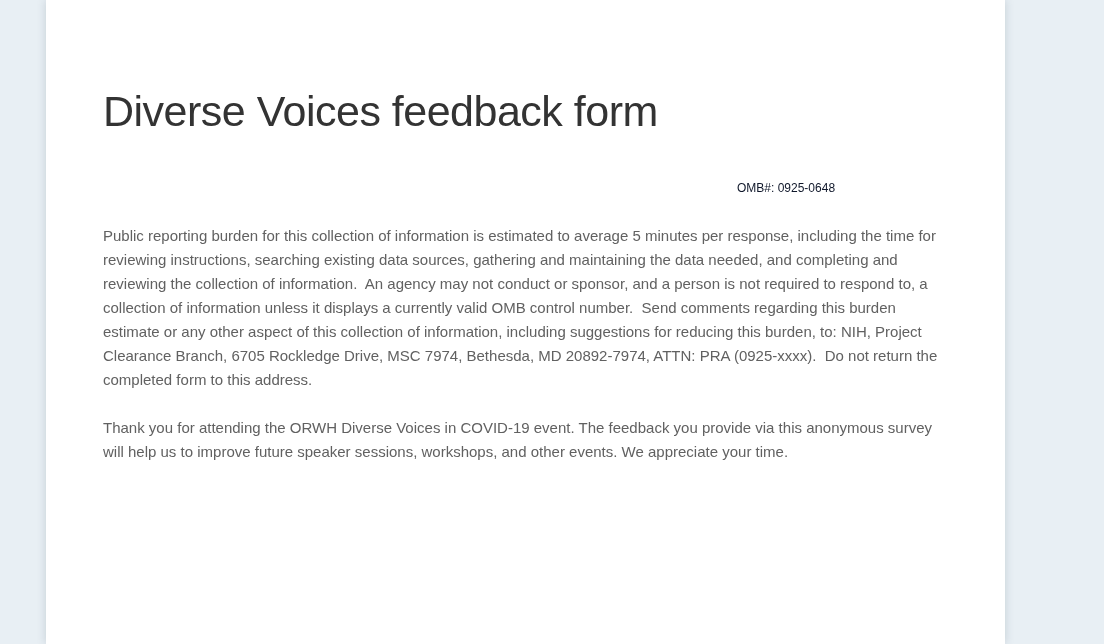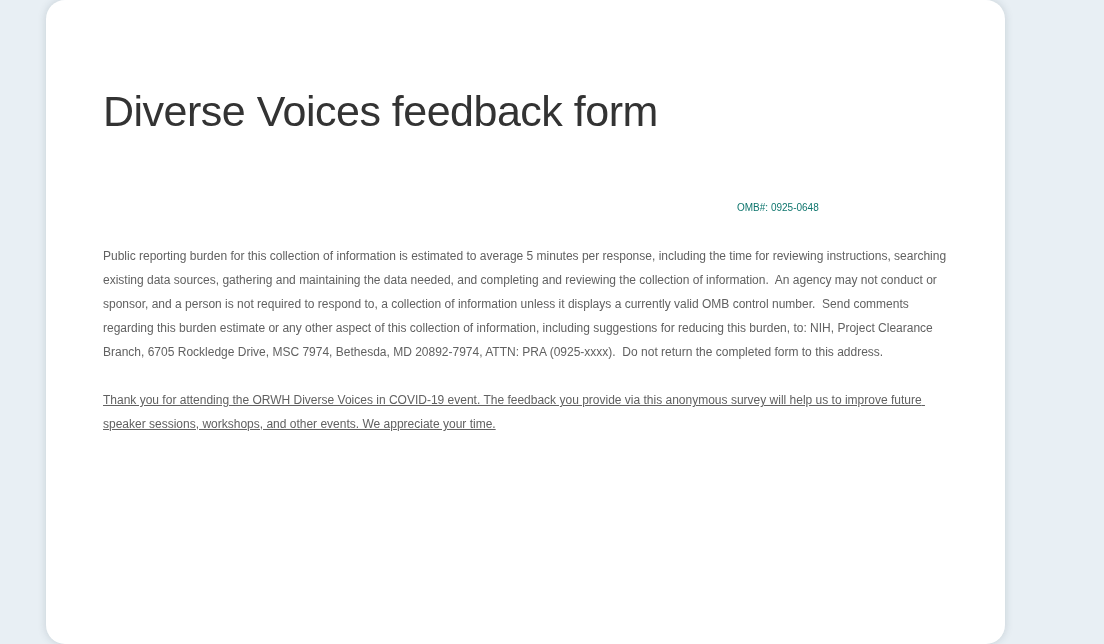--- a/index.html
+++ b/index.html
@@ -14,49 +14,47 @@
     font-family: "Liberation Sans", "DejaVu Sans", sans-serif;
   }
   .card {
     box-sizing: border-box;
     margin-left: 46px;
     width: 959px;
     height: 644px;
     background: #ffffff;
     box-shadow: 0 0 9px rgba(40, 60, 80, 0.18);
     padding: 0 57px;
-    border-radius: 19px;
   }
   .title {
     margin: 0;
     padding-top: 86px;
     font-size: 43px;
     line-height: 50px;
     font-weight: 300;
     letter-spacing: -0.5px;
     color: #333333;
   }
   .omb-block {
-    margin-top: 60px;
+    margin-top: 40px;
     margin-left: 634px;
-    font-size: 10px;
+    font-size: 12px;
     line-height: 24px;
-    color: #0f766e;
+    color: #0f172a;
     white-space: nowrap;
   }
   .body-text {
     margin: 24px 0 0 0;
     width: 845px;
-    font-size: 12px;
+    font-size: 15px;
     line-height: 24px;
     color: #616161;
     white-space: pre-wrap;
   }
   .body-text.thanks {
-    text-decoration: underline;
   }
 </style>
 </head>
 <body>
 
 <div class="card">
   <h1 class="title">Diverse Voices feedback form</h1>
 
   <div class="omb-block">
     <div>OMB#: 0925-0648</div>

